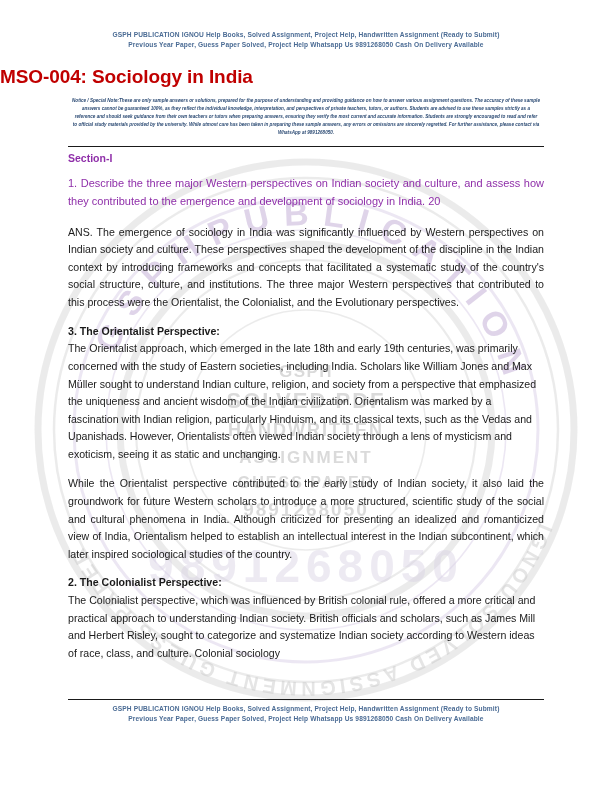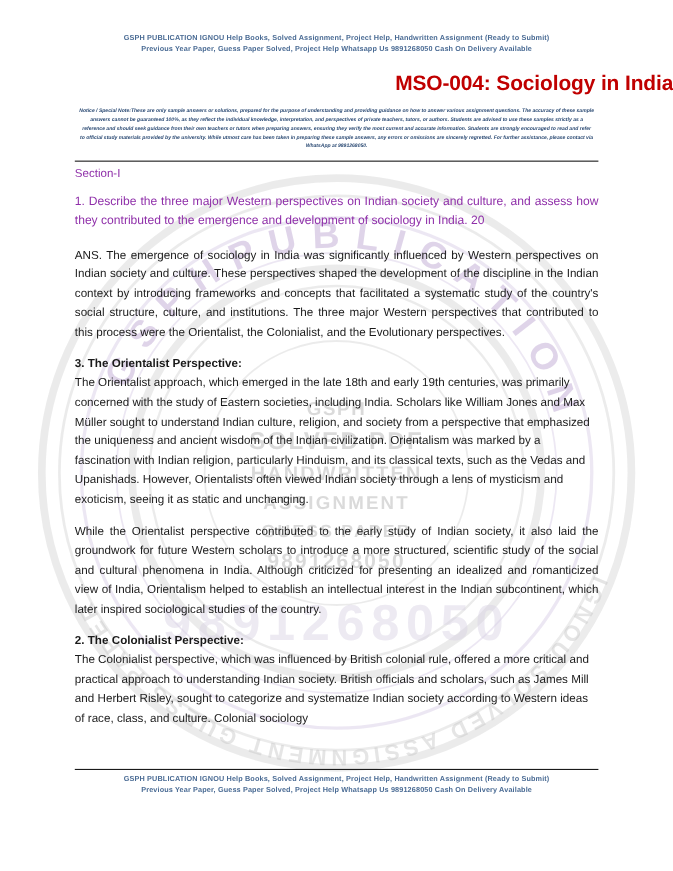--- a/index.html
+++ b/index.html
@@ -46,21 +46,21 @@
     line-height: 1.55;
     letter-spacing: 0.02em;
   }
 
   
   .doc-title {
     position: absolute;
     left: 0;
     top: 66px;
     width: 612px;
-    text-align: right;
+    text-align: left;
     font-size: 19px;
     font-weight: bold;
     color: #c00000;
     letter-spacing: -0.1px;
     z-index: 2;
   }
 
   
   .notice {
     position: absolute;
@@ -90,21 +90,21 @@
   
   .content {
     position: absolute;
     left: 68px;
     top: 152px;
     width: 476px;
     z-index: 2;
   }
   .section-label {
     font-size: 10.5px;
-    font-weight: normal;
+    font-weight: bold;
     color: #8f2fa9;
     margin: 0 0 11px 0;
   }
   .question {
     font-size: 11px;
     font-weight: normal;
     color: #8f2fa9;
     line-height: 1.62;
     margin: 0 0 13px 0;
     text-align: justify;

